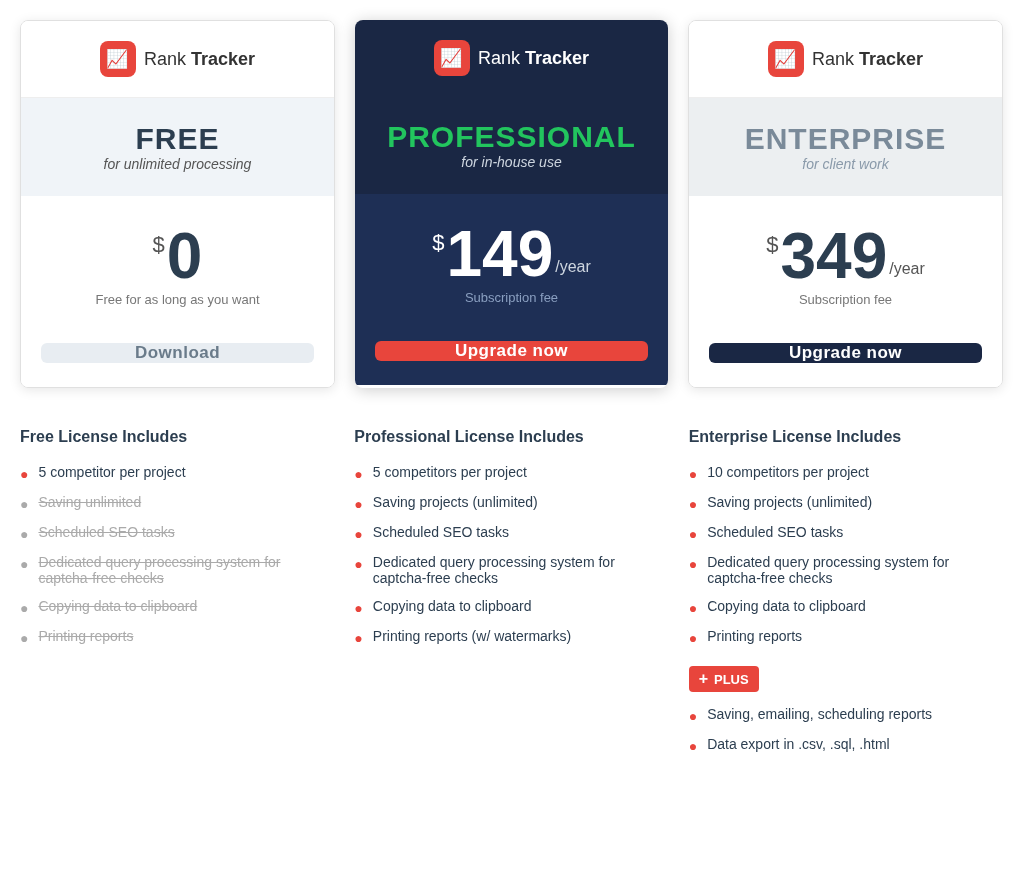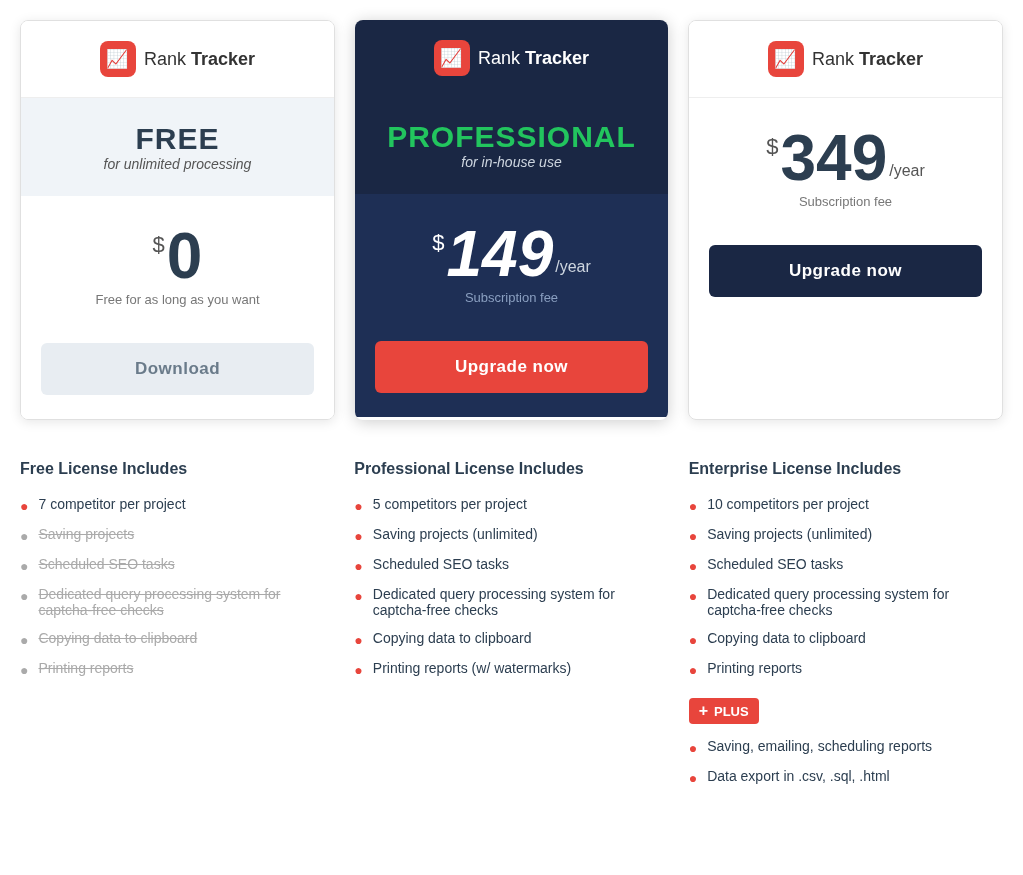--- a/index.html
+++ b/index.html
@@ -113,21 +113,21 @@
       font-weight: 400;
       margin-top: 8px;
     }
     .currency.dark-c { color: #fff; }
     .currency.light-c { color: #555; }
     .amount {
       font-size: 64px;
       font-weight: 900;
       line-height: 1;
     }
-    .amount.dark-a { color: #fff; font-style: italic; }
+    .amount.dark-a { color: #fff; }
     .amount.light-a { color: #2c3e50; }
     .period {
       font-size: 16px;
       font-weight: 400;
       align-self: flex-end;
       margin-bottom: 10px;
     }
     .period.dark-p { color: #cdd5df; }
     .period.light-p { color: #555; }
     .price-note {
@@ -138,21 +138,20 @@
     .price-note.light-n { color: #777; }
     .action-section {
       padding: 16px 20px 24px;
       background: #fff;
     }
     .action-section.dark-action {
       background: #1e2f55;
     }
     .btn-action {
       width: 100%;
-      padding: 16px;
       border: none;
       border-radius: 6px;
       font-size: 17px;
       font-weight: 700;
       cursor: pointer;
       letter-spacing: 0.5px;
     }
     .btn-download {
       background: #e8edf2;
       color: #6a7b8a;
@@ -268,20 +267,24 @@
     <div class="action-section dark-action">
       <button class="btn-action btn-upgrade-red">Upgrade now</button>
     </div>
   </div>
 
   <div class="pricing-card">
     <div class="card-header">
       <div class="logo-icon">📈</div>
       <span class="brand-name">Rank <strong>Tracker</strong></span>
     </div>
+    <div class="plan-title-section gray-bg">
+      <div class="plan-name gray-text">ENTERPRISE</div>
+      <div class="plan-subtitle gray-sub">for client work</div>
+    </div>
     <div class="price-section">
       <div class="price-display">
         <span class="currency light-c">$</span>
         <span class="amount light-a">349</span>
         <span class="period light-p">/year</span>
       </div>
       <div class="price-note light-n">Subscription fee</div>
     </div>
     <div class="action-section">
       <button class="btn-action btn-upgrade-dark">Upgrade now</button>
@@ -289,25 +292,25 @@
   </div>
 
 </div>
 
 <div class="features-container">
 
   <div class="features-col">
     <div class="features-title">Free License Includes</div>
     <div class="feature-item">
       <span class="feature-bullet bullet-active">●</span>
-      <span class="feature-text-active">7 competitor per project</span>
-    </div>
-    <div class="feature-item">
-      <span class="feature-bullet bullet-inactive">●</span>
-      <span class="feature-text-inactive">Saving projects</span>
+      <span class="feature-text-active">5 competitor per project</span>
+    </div>
+    <div class="feature-item">
+      <span class="feature-bullet bullet-inactive">●</span>
+      <span class="feature-text-inactive">Saving unlimited</span>
     </div>
     <div class="feature-item">
       <span class="feature-bullet bullet-inactive">●</span>
       <span class="feature-text-inactive">Scheduled SEO tasks</span>
     </div>
     <div class="feature-item">
       <span class="feature-bullet bullet-inactive">●</span>
       <span class="feature-text-inactive">Dedicated query processing system for captcha-free checks</span>
     </div>
     <div class="feature-item">

